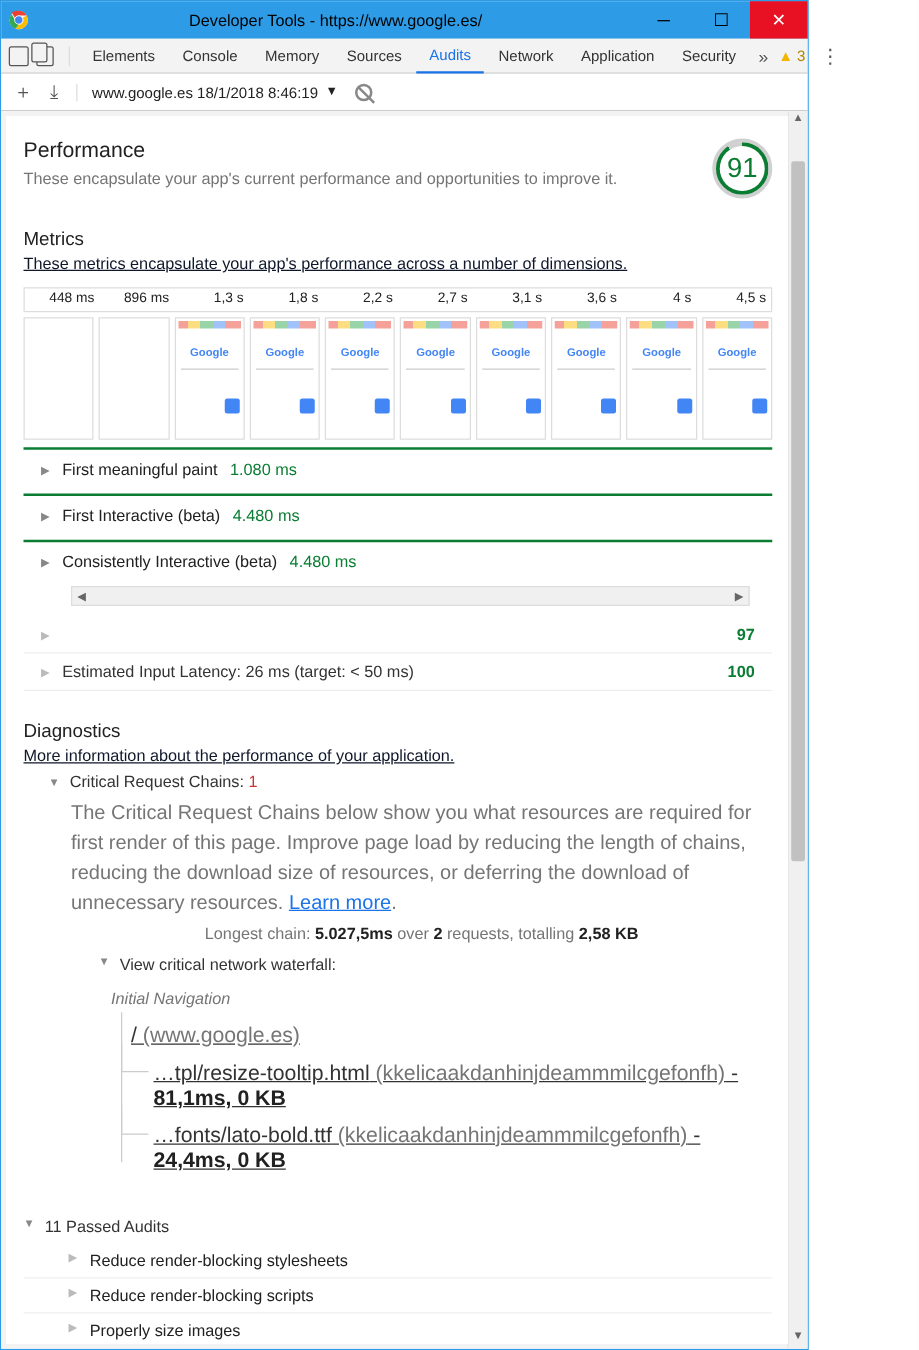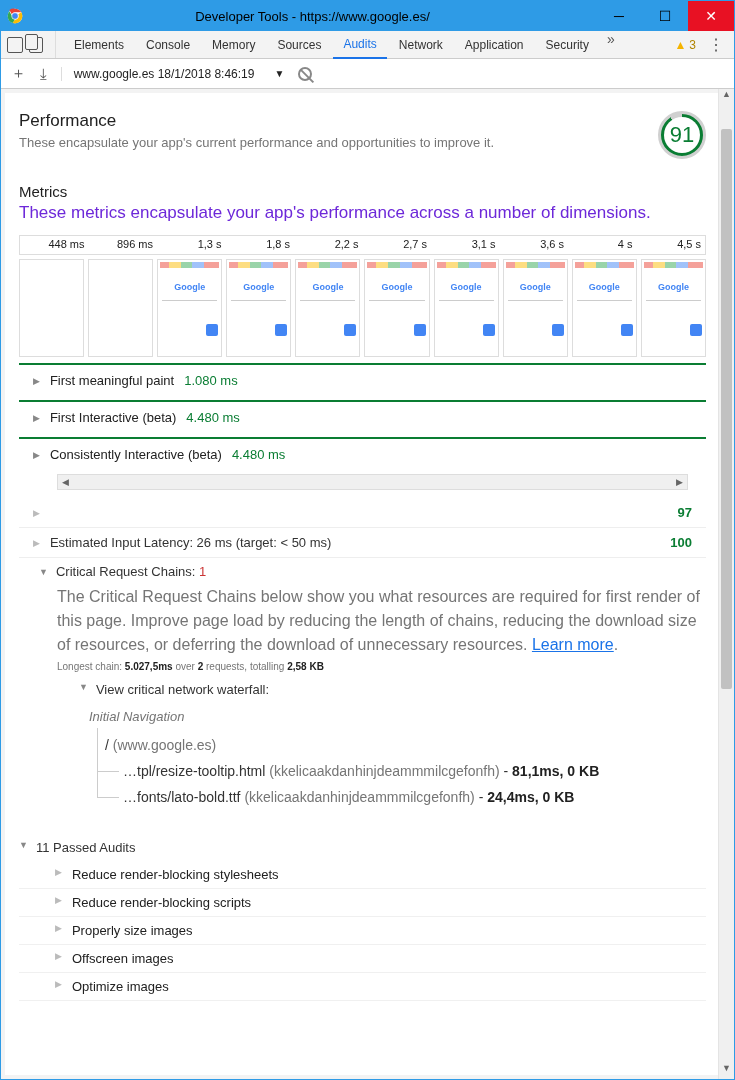--- a/index.html
+++ b/index.html
@@ -1,42 +1,42 @@
 <!DOCTYPE html>
 <html><head>
 <meta charset="utf-8">
 <style>
 * { margin: 0; padding: 0; box-sizing: border-box; font-family: "Segoe UI", Arial, sans-serif; }
 body { background: #fff; font-size: 12px; color: #333; }
 
-.window { width: 735px; height: 1080px; border: 1px solid #2e9be6; display: flex; flex-direction: column; background: #fff; }
+.window { width: 647px; height: 1080px; border: 1px solid #2e9be6; display: flex; flex-direction: column; background: #fff; }
 
 
 .titlebar { height: 30px; background: #2e9be6; display: flex; align-items: center; color: #000; }
 .titlebar .chrome-icon { width: 28px; display: flex; align-items: center; justify-content: center; }
 .titlebar .title { flex: 1; text-align: center; font-size: 13px; color: #000; }
 .titlebar .win-btn { width: 46px; height: 30px; display: flex; align-items: center; justify-content: center; font-size: 14px; }
 .titlebar .win-close { background: #e81123; color: #fff; }
 
 
-.tabbar { height: 28px; display: flex; border-bottom: 1px solid #ccc; background: #f3f3f3; padding: 0 6px; gap: 2px; }
+.tabbar { height: 28px; display: flex; align-items: center; border-bottom: 1px solid #ccc; background: #f3f3f3; padding: 0 6px; gap: 2px; }
 .tabbar .left-icons { display: flex; gap: 6px; align-items: center; border-right: 1px solid #ddd; padding-right: 8px; margin-right: 6px; }
 .tabbar .icon-sq { width: 16px; height: 16px; border: 1.5px solid #555; border-radius: 2px; position: relative; }
 .tabbar .icon-phone { width: 14px; height: 16px; border: 1.5px solid #555; border-radius: 2px; position: relative; }
 .tabbar .icon-phone::after { content: ''; position: absolute; width: 11px; height: 14px; border: 1.5px solid #555; border-radius: 2px; left: -5px; top: -4px; background:#f3f3f3;}
 .tab { padding: 0 10px; height: 28px; display: flex; align-items: center; font-size: 12px; color: #333; cursor: pointer; }
 .tab.active { border-bottom: 2px solid #1a73e8; color: #1a73e8; }
 .tab-more { padding: 0 6px; color: #555; font-size: 14px; }
 .tabbar .right { margin-left: auto; display: flex; align-items: center; gap: 8px; }
 .warn-badge { display: flex; align-items: center; gap: 3px; font-size: 12px; color: #b08400; }
 .kebab { font-size: 16px; color: #555; padding: 0 4px; }
 
 
 .toolbar { height: 30px; display: flex; align-items: center; border-bottom: 1px solid #ccc; padding: 0 10px; gap: 14px; background: #fff; }
-.toolbar .url { font-size: 12px; color: #222; border-left: 1px solid #ddd; padding-left: 12px; display: flex; align-items: center; gap: 20px; }
+.toolbar .url { font-size: 12px; color: #222; border-left: 1px solid #ddd; padding-left: 12px; display: flex; align-items: center; gap: 6px; }
 .toolbar .plus, .toolbar .download { color: #555; font-size: 15px; cursor: pointer; }
 .no-entry { width: 14px; height: 14px; border: 2px solid #888; border-radius: 50%; position: relative; }
 .no-entry::after { content: ''; position: absolute; width: 18px; height: 2px; background: #888; top: 6px; left: -2px; transform: rotate(45deg); }
 
 
 .content-wrap { flex: 1; display: flex; background: #f3f3f3; overflow: hidden; }
 .content { flex: 1; margin: 4px 0 4px 4px; background: #fff; overflow-y: auto; padding: 18px 12px 10px 14px; }
 .scrollbar-v { width: 16px; background: #f0f0f0; position: relative; border-left: 1px solid #e4e4e4; }
 .scrollbar-v .thumb { position: absolute; left: 2px; right: 2px; top: 40px; height: 560px; background: #c1c1c1; border-radius: 2px; }
 .scrollbar-v .arrow { position: absolute; left: 0; right: 0; height: 16px; text-align: center; font-size: 9px; color: #666; }
@@ -45,21 +45,21 @@
 
 
 .header-row { display: flex; align-items: flex-start; gap: 36px; }
 .header-row h1 { font-size: 17px; font-weight: 400; color: #212121; }
 .header-row p { font-size: 13px; color: #757575; margin-top: 4px; }
 .score-ring { margin-left: auto; width: 48px; height: 48px; border-radius: 50%; border: 3px solid #d0d0d0; display: flex; align-items: center; justify-content: center; font-size: 22px; color: #0a7d33; position: relative; background: conic-gradient(#0a7d33 0deg 327deg, #d0d0d0 327deg 360deg); }
 .score-ring::before { content:''; position:absolute; inset:3px; background:#fff; border-radius:50%; }
 .score-ring span { position: relative; z-index: 1; }
 
 .section-h2 { font-size: 15px; font-weight: 400; color: #212121; margin-top: 24px; }
-.section-sub { font-size: 17px; color: #6d28d9; margin-top: 3px; }
+.section-sub { font-size: 13px; color: #0f172a; margin-top: 3px; text-decoration: underline; }
 
 .filmstrip-hdr { display: flex; border: 1px solid #ddd; margin-top: 12px; height: 20px; }
 .filmstrip-hdr div { flex: 1; text-align: right; font-size: 11px; padding: 2px 4px; color: #212121; }
 .filmstrip { display: flex; gap: 4px; margin: 4px 0 6px; }
 .thumb-box { flex: 1; border: 1px solid #ddd; height: 98px; background: #fff; position: relative; }
 .thumb-box.filled::before { content:''; position:absolute; top:2px; left:2px; right:2px; height:6px; background:linear-gradient(90deg,#ea4335 0 15%,#fbbc05 15% 35%,#34a853 35% 55%,#4285f4 55% 75%,#ea4335 75% 100%); opacity:0.5;}
 .thumb-box.filled::after { content:'Google'; position:absolute; top:22px; left:0; right:0; text-align:center; font-size:9px; font-weight:bold; color:#4285f4;}
 .thumb-box .sq { position:absolute; bottom:20px; right:3px; width:12px; height:12px; background:#4285f4; border-radius:2px;}
 .thumb-box .line{position:absolute; top:40px; left:4px; right:4px; height:1px; background:#ccc;}
 
@@ -72,28 +72,28 @@
 
 .simple-row { padding: 7px 14px; display: flex; align-items: center; gap: 10px; font-size: 13px; border-bottom: 1px solid #eee; }
 .simple-row .tri { color: #bbb; font-size: 9px; }
 .simple-row .score { margin-left: auto; color: #0a7d33; font-weight: bold; }
 
 .diag-item { padding-left: 20px; }
 .diag-item .hdr {font-size:13px; padding:6px 0; display:flex; gap:8px;}
 .diag-item .hdr .tri{color:#888; font-size:9px; margin-top:3px;}
 .diag-item .desc { font-size:16px; color:#757575; padding-left:18px; line-height:1.5;}
 .diag-item a{color:#1a73e8;}
-.diag-item .longest{font-size:10px; color:#757575; padding-left:18px; margin-top:4px;}
+.diag-item .longest{font-size:13px; color:#757575; padding-left:18px; margin-top:4px;text-align:center;}
 .diag-item b{color:#212121;font-weight:bold;}
 
 .waterfall-hdr{padding:10px 0 6px 40px; font-size:13px; display:flex; gap:8px;}
 .waterfall-hdr .tri{color:#888; font-size:9px;}
 .initial-nav{padding:6px 0 8px 50px; font-style:italic; color:#757575; font-size:13px;}
 
-.tree{padding-left:54px; font-size:14px; position:relative;}
+.tree{padding-left:54px; font-size:17px; position:relative;text-decoration:underline;}
 .tree::before{content:''; position:absolute; left:58px; top:-4px; bottom:14px; width:1px; background:#ccc;}
 .tree-row{padding:5px 0 5px 30px; position:relative;}
 .tree-row::before{content:''; position:absolute; left:4px; top:13px; width:22px; height:1px; background:#ccc;}
 .tree-row::after{content:''; position:absolute; left:4px; top:-10px; height:23px; width:1px; background:#ccc;}
 .tree-root{padding:5px 0 5px 12px;}
 .tree .host{color:#757575;}
 .tree .bold{font-weight:bold; color:#212121;}
 
 .passed-hdr{font-size:13px; display:flex; gap:8px; margin-top:24px; padding:6px 0;}
 .passed-hdr .tri{color:#888; font-size:9px;}
@@ -249,20 +249,22 @@
       <div class="simple-row">
         <span class="tri">▶</span>
         <span class="score">97</span>
       </div>
       <div class="simple-row">
         <span class="tri">▶</span>
         <span>Estimated Input Latency: 26 ms (target: &lt; 50 ms)</span>
         <span class="score">100</span>
       </div>
 
+      <h2 class="section-h2">Diagnostics</h2>
+      <p class="section-sub">More information about the performance of your application.</p>
 
       <div class="diag-item">
         <div class="hdr">
           <span class="tri">▼</span>
           <span><span>Critical Request Chains: </span><span style="color:#cb3535;">1</span></span>
         </div>
         <div class="desc"><span>The Critical Request Chains below show you what resources are required for first render of this page. Improve page load by reducing the length of chains, reducing the download size of resources, or deferring the download of unnecessary resources. </span><a href="#">Learn more</a>.</div>
         <div class="longest">
           <span>Longest chain: </span><b>5.027,5ms</b><span> over </span><b>2</b><span> requests, totalling </span><b>2,58 KB</b>
         </div>

